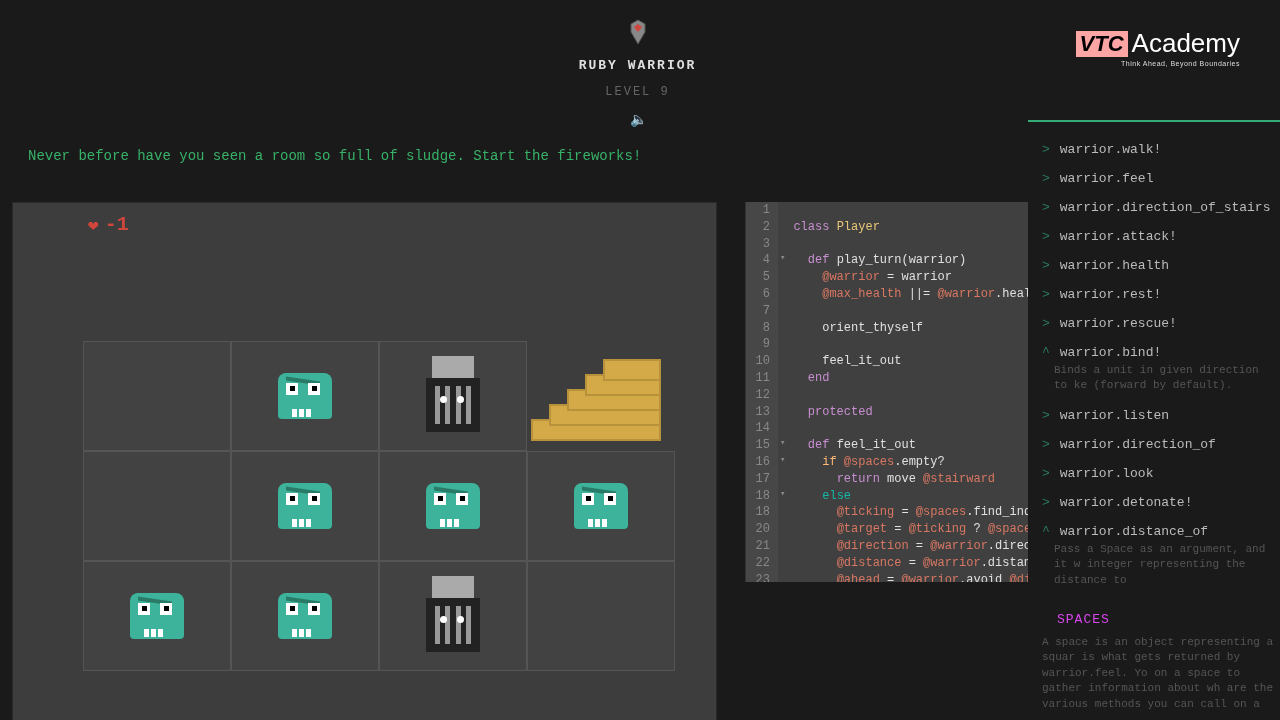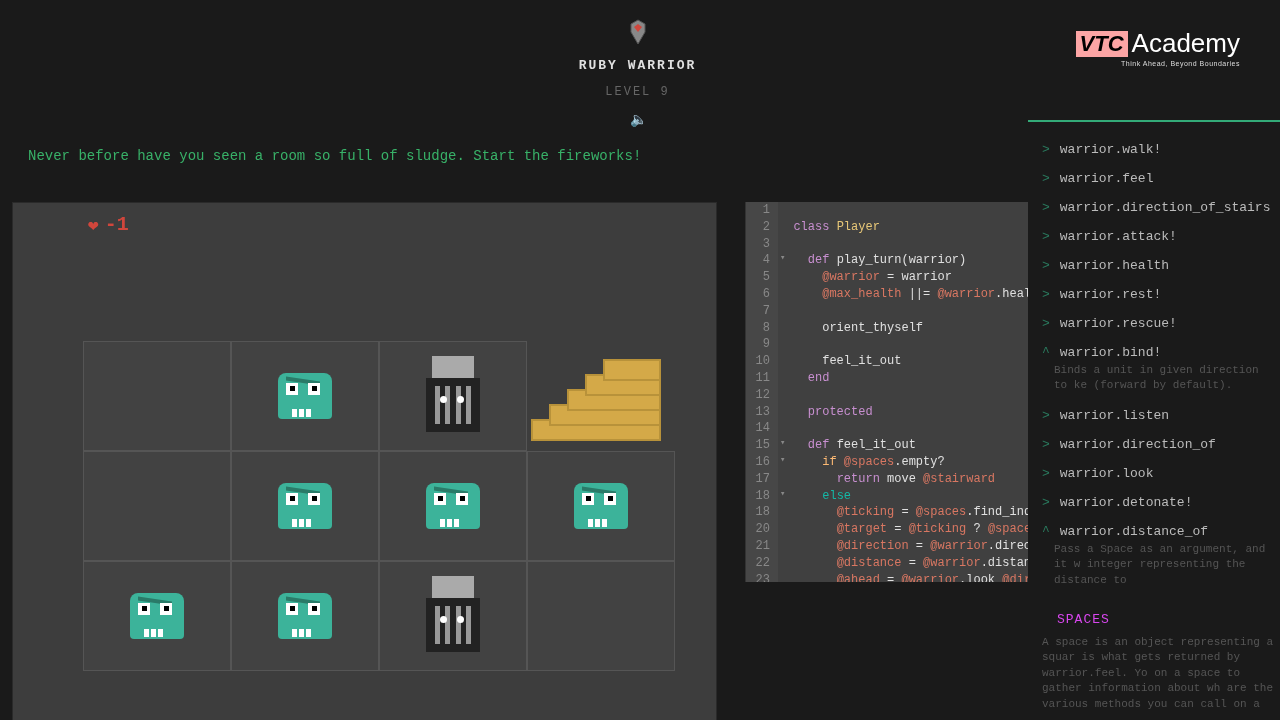--- a/index.html
+++ b/index.html
@@ -508,21 +508,21 @@
         <div class="code-content"><span>      </span><span class="ivar">@direction</span><span> = </span><span class="ivar">@warrior</span><span class="method">.direction_of </span><span class="ivar">@</span></div>
       </div>
       <div class="code-line">
         <div class="gutter">22</div>
         <span class="fold">&nbsp;</span>
         <div class="code-content"><span>      </span><span class="ivar">@distance</span><span> = </span><span class="ivar">@warrior</span><span class="method">.distance_of </span><span class="ivar">@ta</span></div>
       </div>
       <div class="code-line">
         <div class="gutter">23</div>
         <span class="fold">&nbsp;</span>
-        <div class="code-content"><span>      </span><span class="ivar">@ahead</span><span> = </span><span class="ivar">@warrior</span><span class="method">.look </span><span class="ivar">@direction</span></div>
+        <div class="code-content"><span>      </span><span class="ivar">@ahead</span><span> = </span><span class="ivar">@warrior</span><span class="method">.avoid </span><span class="ivar">@direction</span></div>
       </div>
     </div>
 </div>
 
 <div class="help-panel" id="help-panel">
     <div class="help-item">
       <div class="help-line">
         <span class="help-caret">&gt;</span>
         <span class="help-label">warrior.walk!</span>
       </div>

